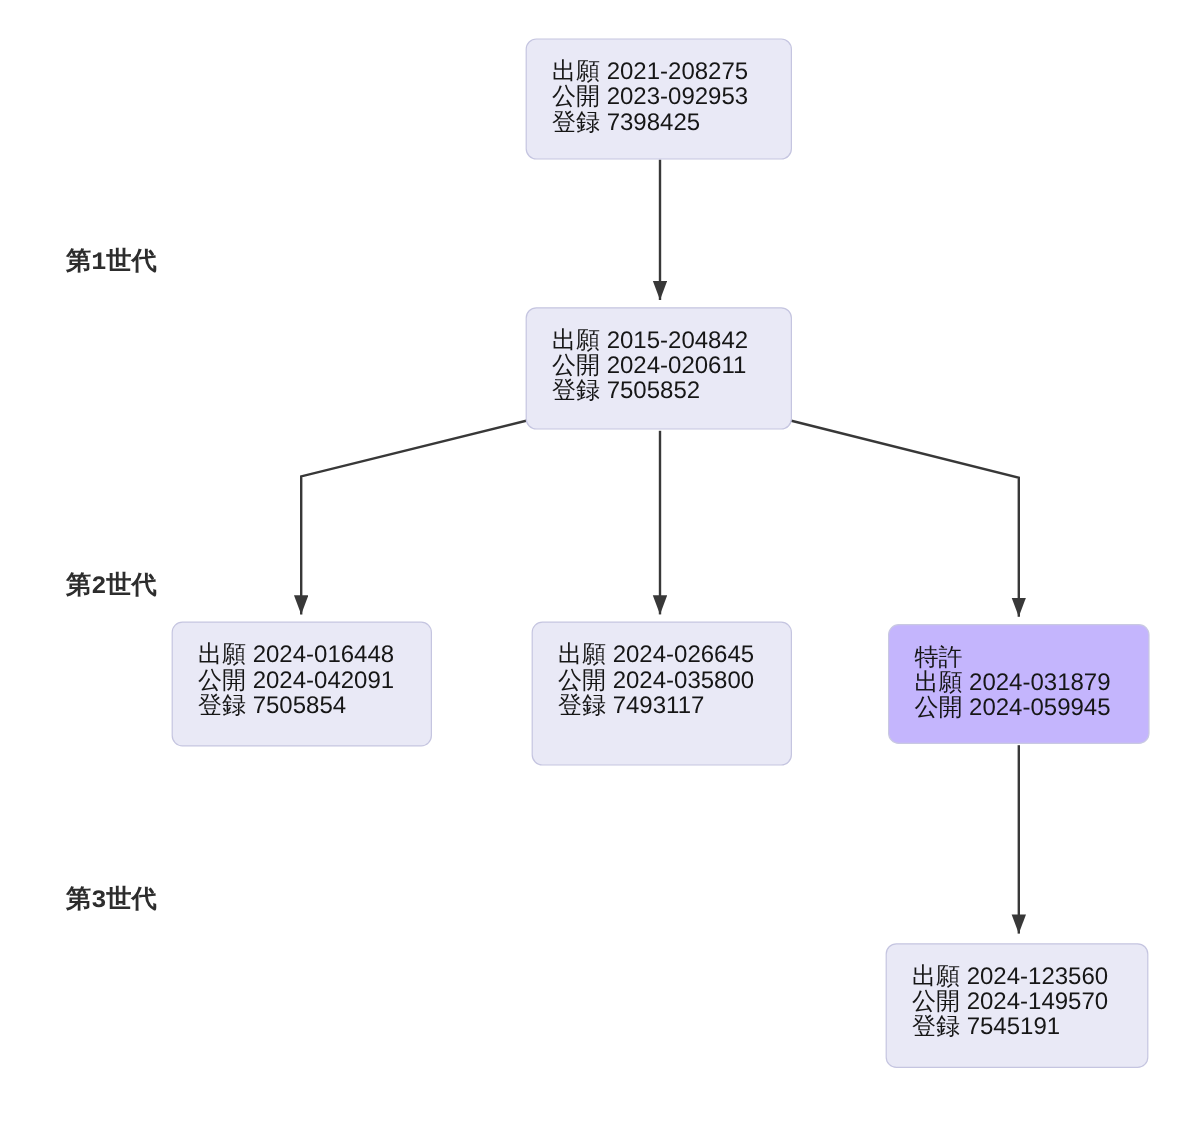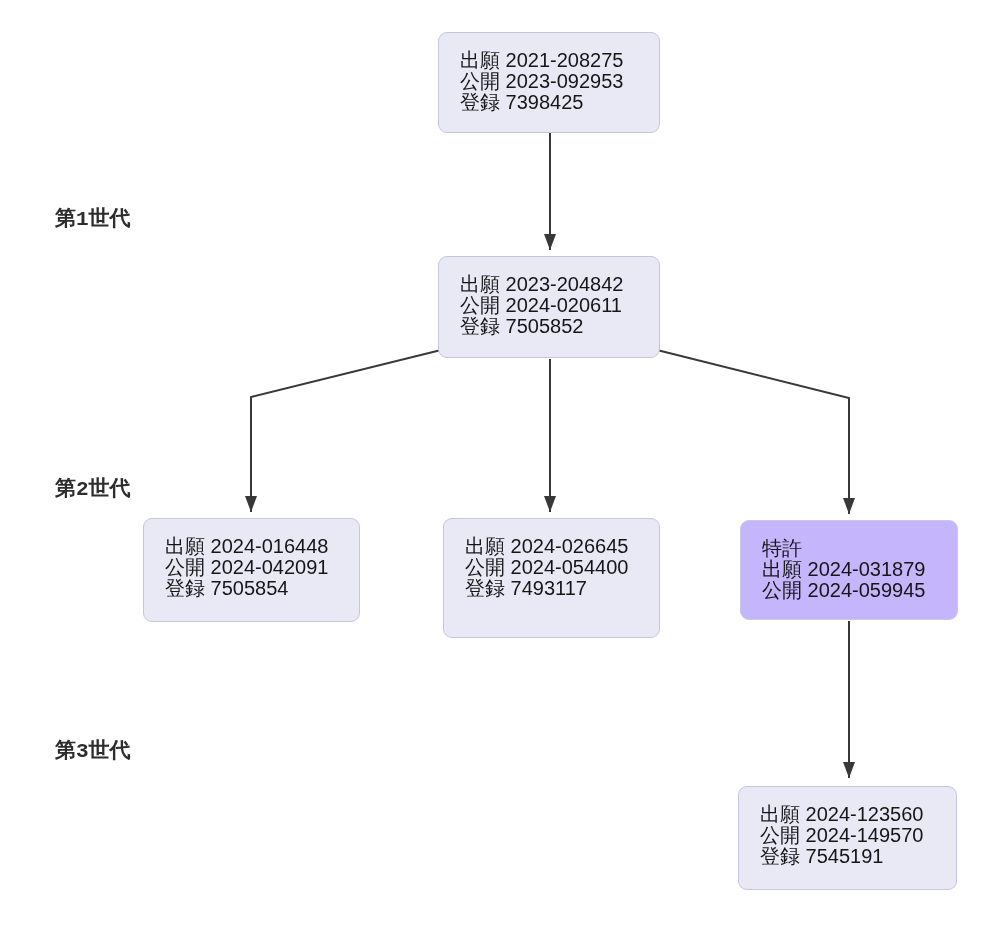--- a/index.html
+++ b/index.html
@@ -77,34 +77,34 @@
   <div class="gen-label" style="left:55px; top:477px">第2世代</div>
   <div class="gen-label" style="left:55px; top:739px">第3世代</div>
 
   <div class="node" style="left:438px; top:32px; width:222px; height:101px">
     <span class="nl">出願 2021-208275</span>
     <span class="nl">公開 2023-092953</span>
     <span class="nl">登録 7398425</span>
   </div>
 
   <div class="node" style="left:438px; top:256px; width:222px; height:102px">
-    <span class="nl">出願 2023-204842</span>
+    <span class="nl">出願 2015-204842</span>
     <span class="nl">公開 2024-020611</span>
     <span class="nl">登録 7505852</span>
   </div>
 
   <div class="node" style="left:143px; top:518px; width:217px; height:104px">
     <span class="nl">出願 2024-016448</span>
     <span class="nl">公開 2024-042091</span>
     <span class="nl">登録 7505854</span>
   </div>
 
   <div class="node" style="left:443px; top:518px; width:217px; height:120px">
     <span class="nl">出願 2024-026645</span>
-    <span class="nl">公開 2024-054400</span>
+    <span class="nl">公開 2024-035800</span>
     <span class="nl">登録 7493117</span>
   </div>
 
   <div class="node gray" style="left:740px; top:520px; width:218px; height:100px">
     <span class="nl">特許</span>
     <span class="nl">出願 2024-031879</span>
     <span class="nl">公開 2024-059945</span>
   </div>
 
   <div class="node" style="left:738px; top:786px; width:219px; height:104px">

